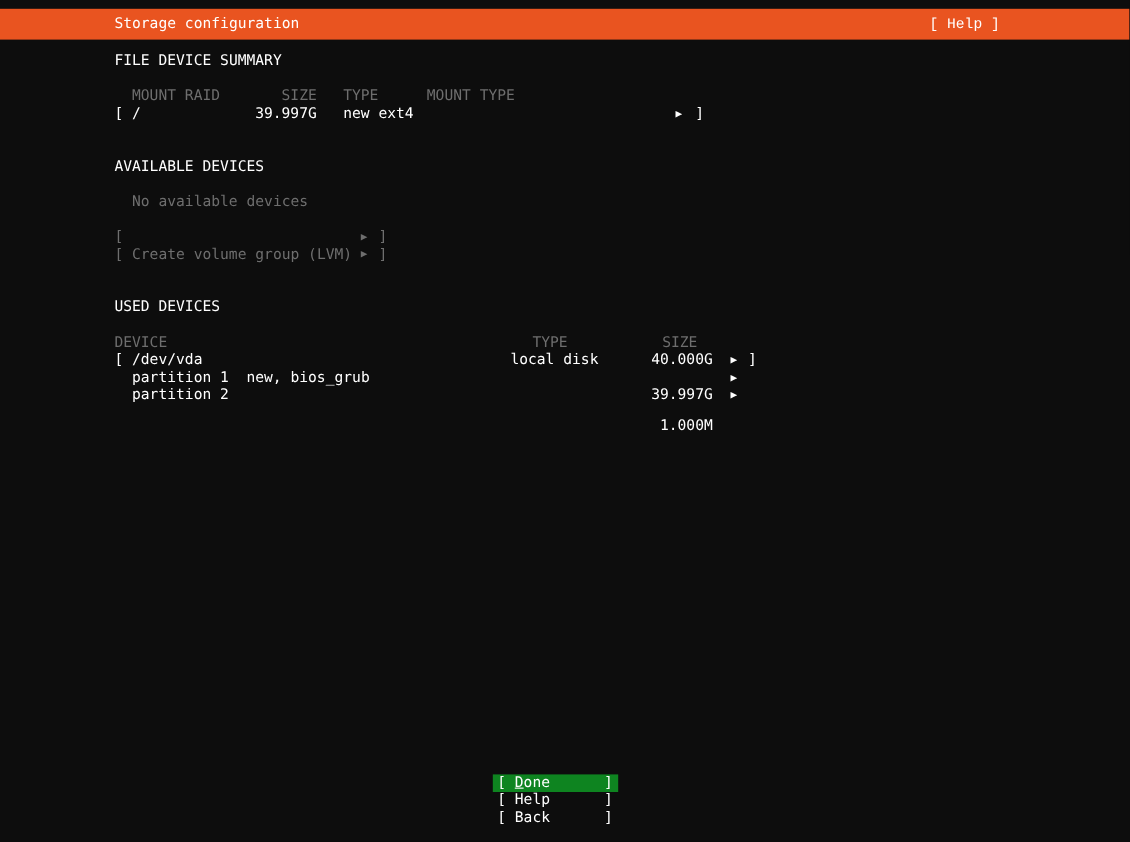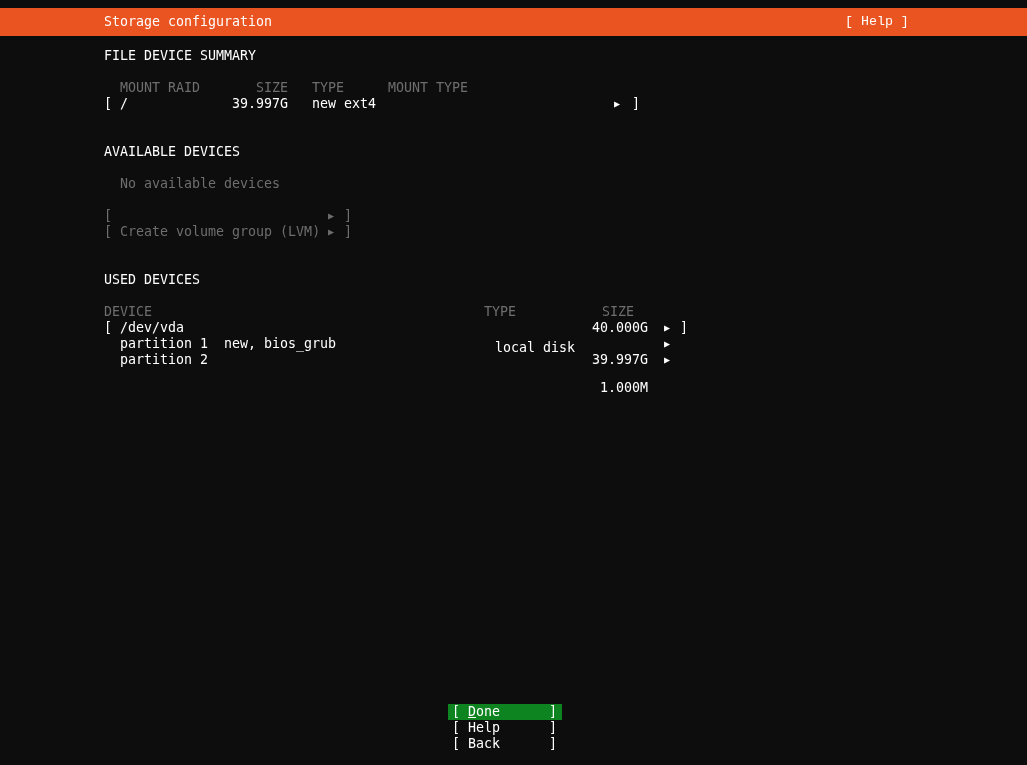--- a/index.html
+++ b/index.html
@@ -97,21 +97,21 @@
 
   <div class="row" style="top:304px;">
     <span class="line dim" style="left:104px;">DEVICE</span>
     <span class="line dim" style="left:484px;">TYPE</span>
     <span class="line dim" style="left:602px;">SIZE</span>
   </div>
 
   <div class="row" style="top:320px;">
     <span class="line" style="left:104px;">[</span>
     <span class="line" style="left:120px;">/dev/vda</span>
-    <span class="line" style="left:495px;margin-top:20px;">local disk</span>
+    <span class="line" style="left:464px;">local disk</span>
     <span class="line right" style="left:584px; width:64px;">40.000G</span>
     <span class="line arrow" style="left:664px;">▶</span>
     <span class="line" style="left:680px;">]</span>
   </div>
 
   <div class="row" style="top:336px;">
     <span class="line" style="left:120px;">partition 1</span>
     <span class="line" style="left:224px;">new, bios_grub</span>
     <span class="line right" style="left:584px; width:64px;margin-top:44px;">1.000M</span>
     <span class="line arrow" style="left:664px;">▶</span>

